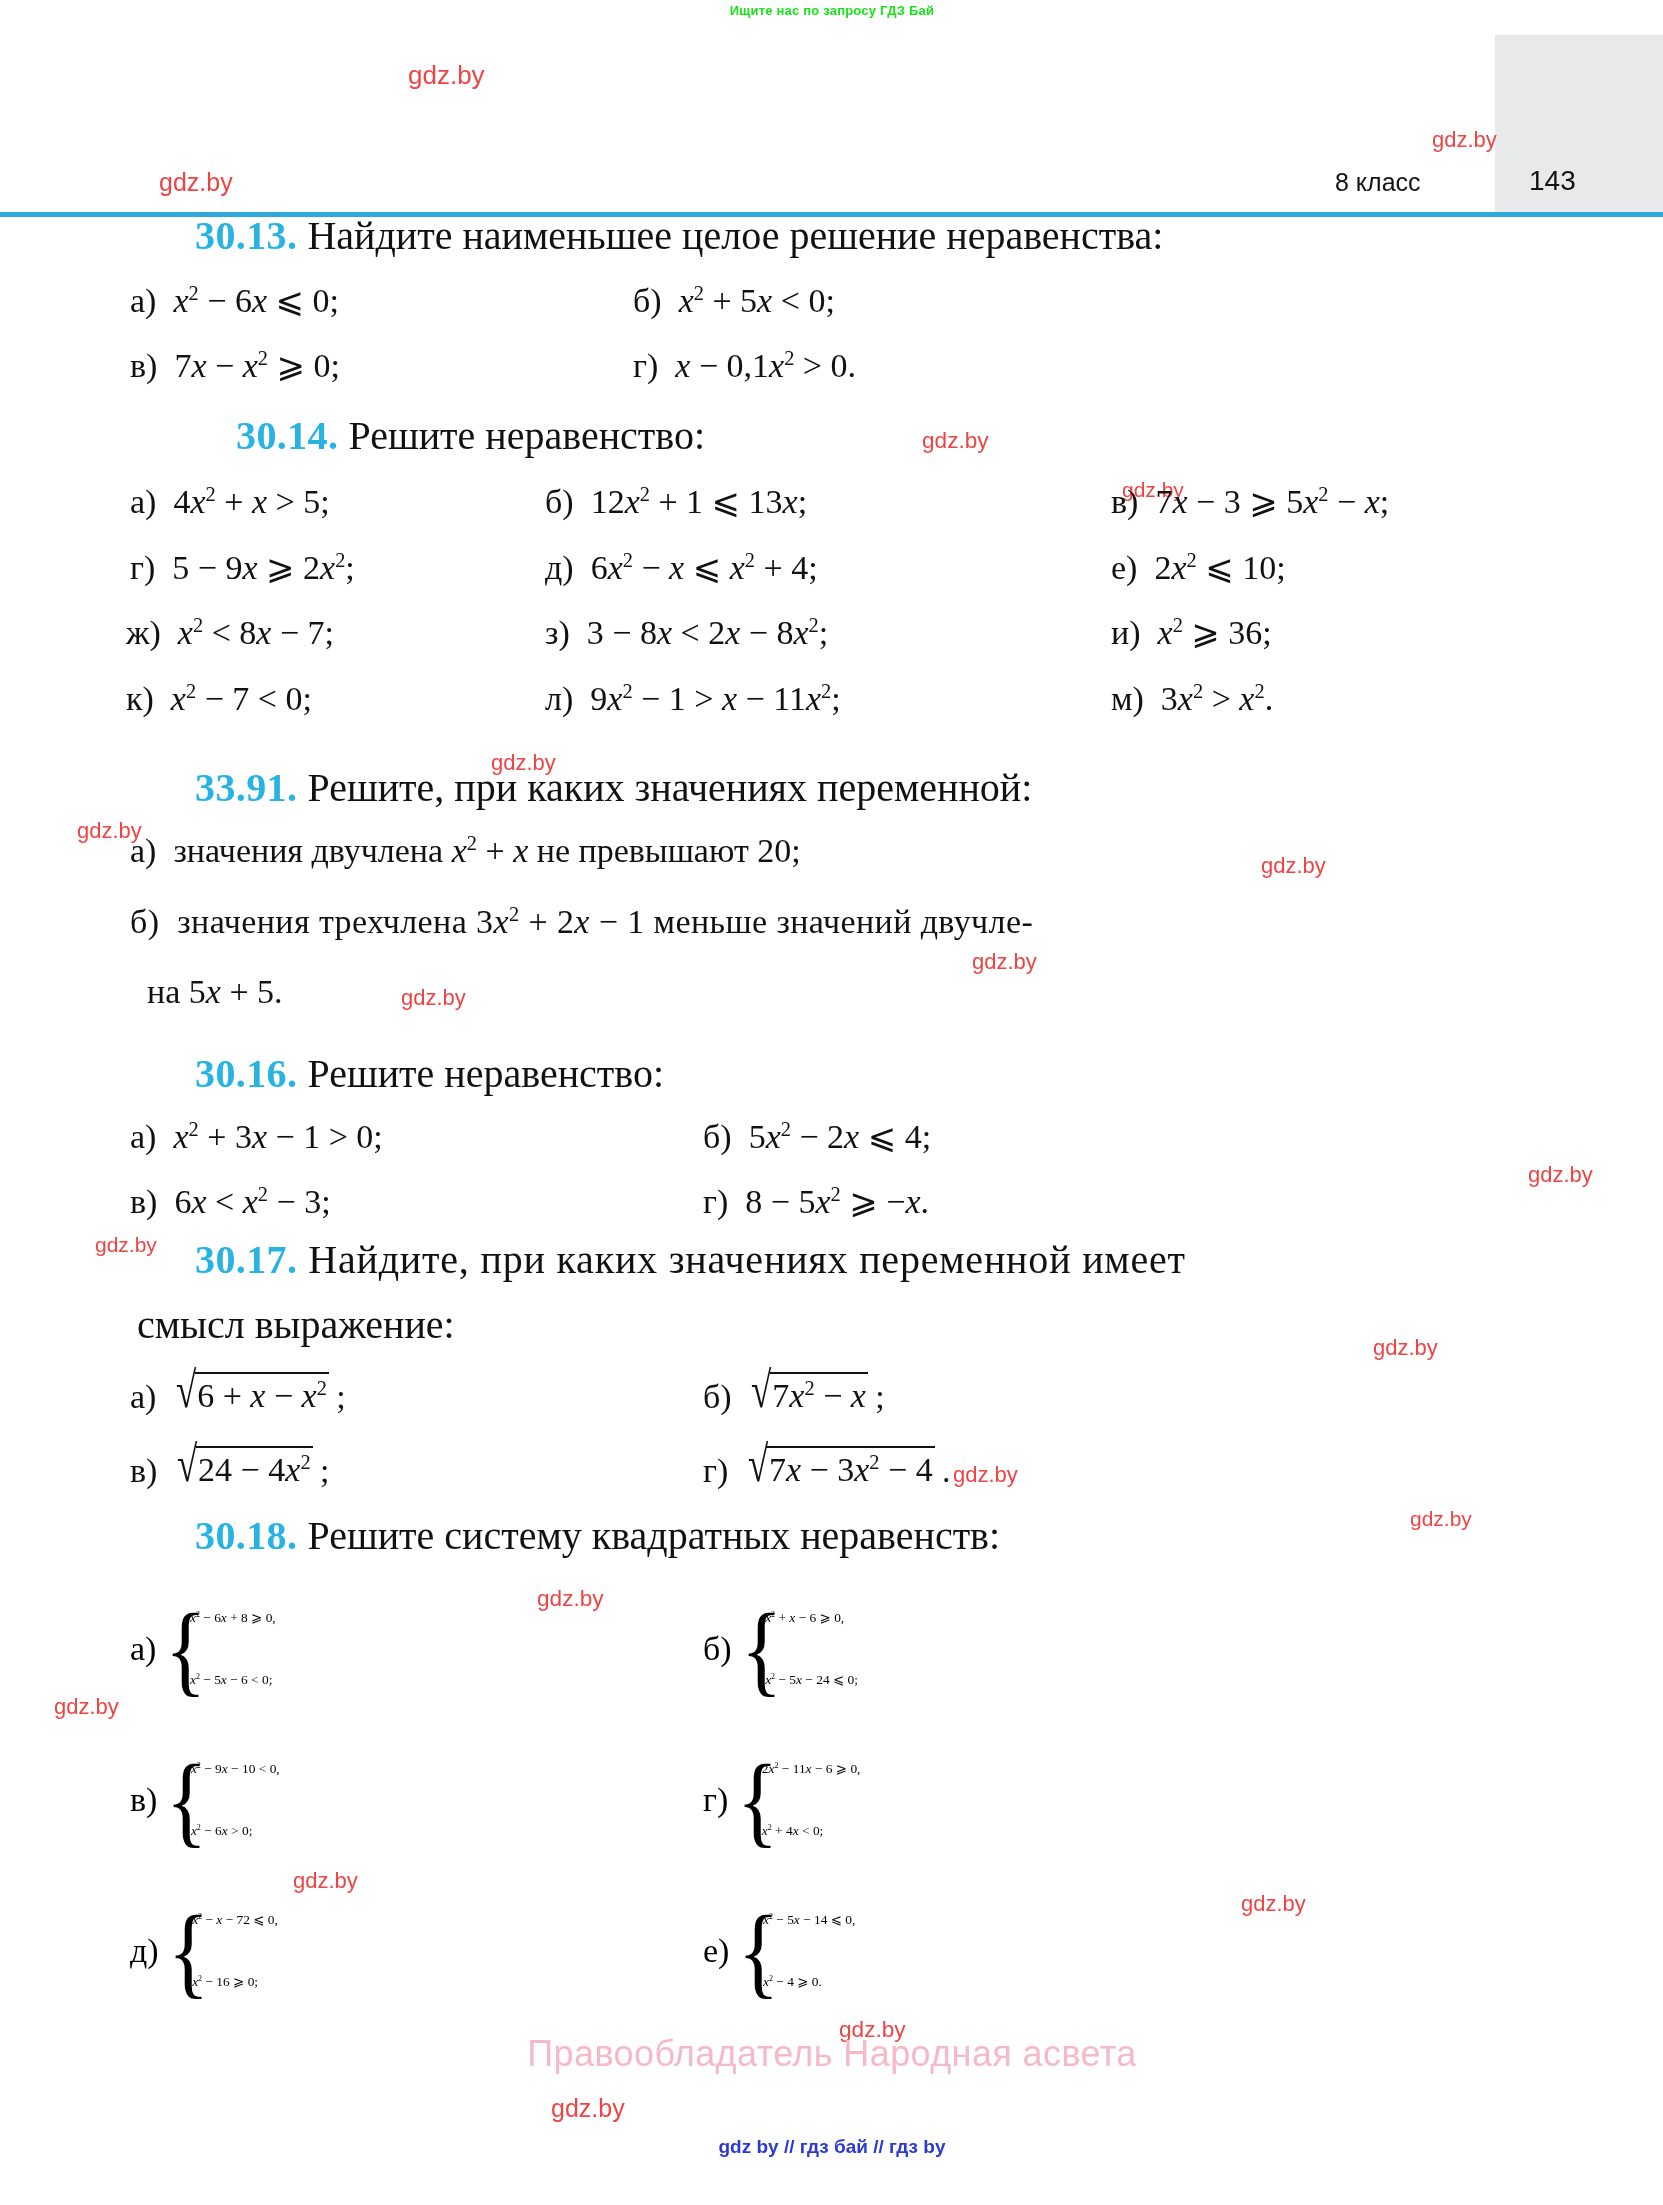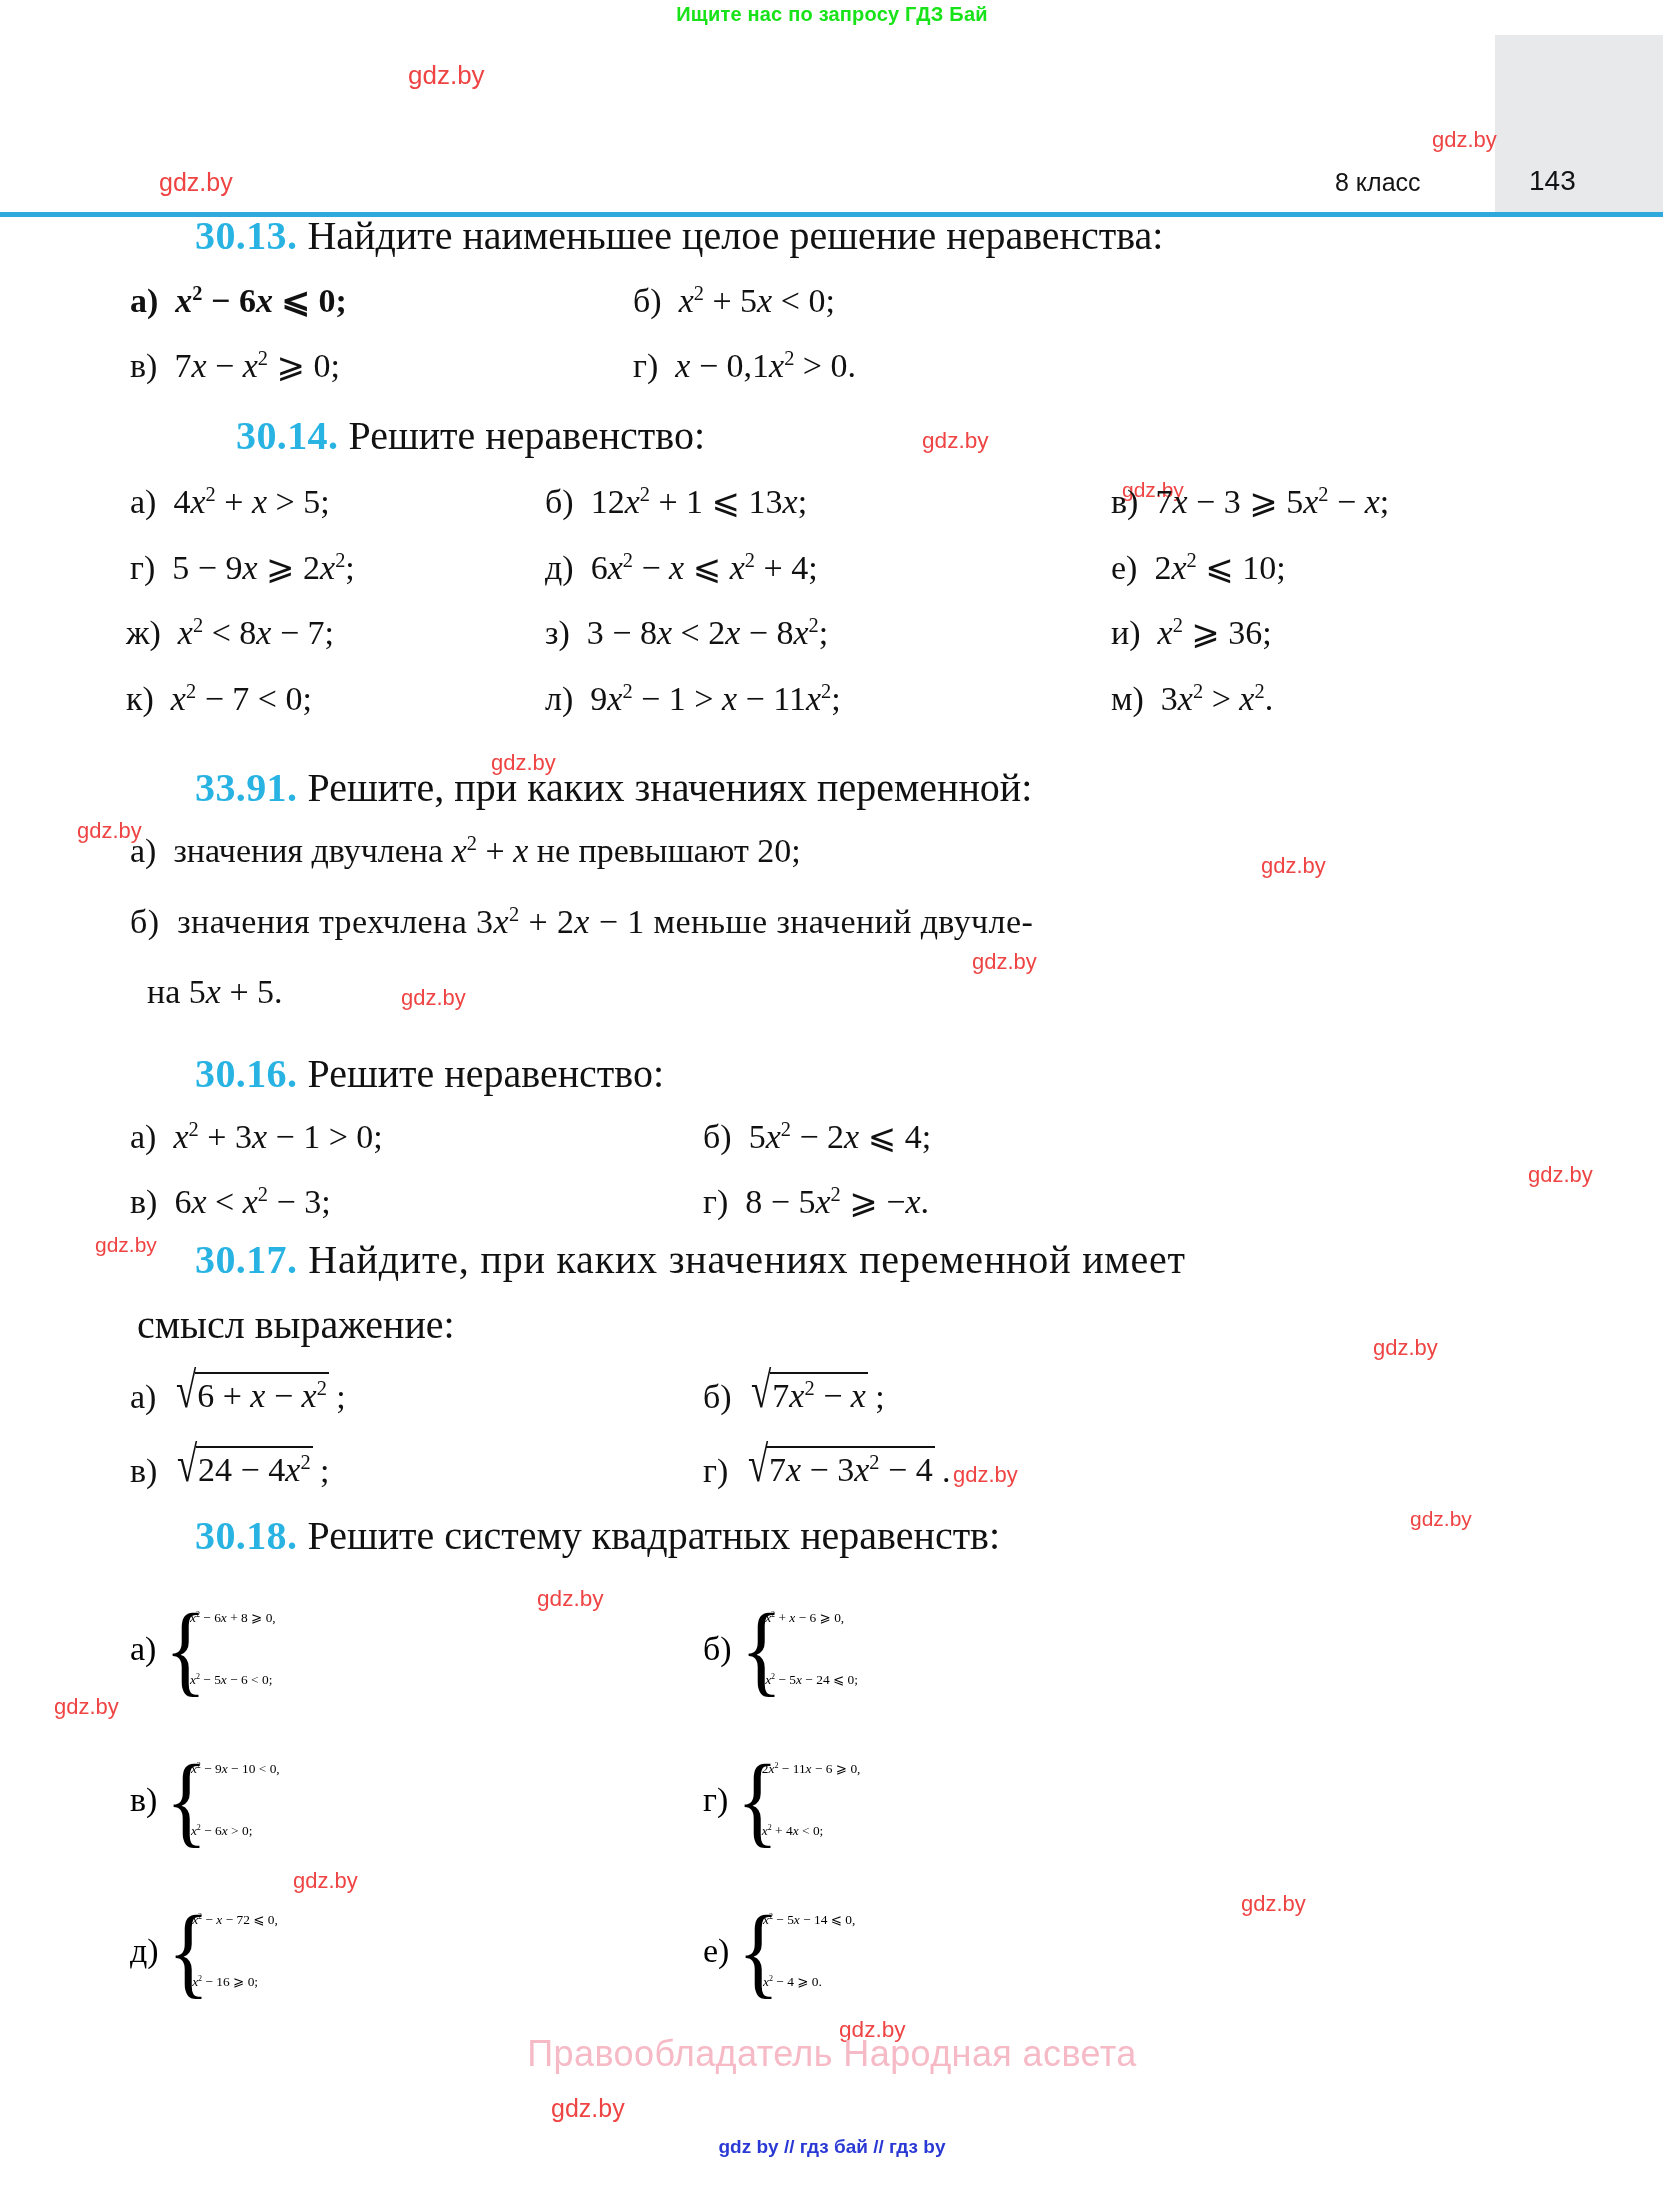--- a/index.html
+++ b/index.html
@@ -7,21 +7,21 @@
     width:1664px;height:2205px;
     background:#ffffff;
     font-family:"Liberation Serif","DejaVu Serif",serif;
     position:relative;
     overflow:hidden;
   }
   
   #promo-banner{
     position:absolute;top:3.4px;left:0;width:1664px;text-align:center;
     font-family:"Liberation Sans","DejaVu Sans",sans-serif;
-    font-size:20px;font-weight:700;color:#18e318;letter-spacing:0.2px;
+    font-size:13px;font-weight:700;color:#18e318;letter-spacing:0.2px;
   }
   #page-corner-box{
     position:absolute;left:1495px;top:35px;width:169px;height:179px;
     background:#e8e9ea;
   }
   #header-class{
     position:absolute;left:1335px;top:168px;
     font-family:"Liberation Sans","DejaVu Sans",sans-serif;
     font-size:25px;color:#131313;
   }
@@ -128,21 +128,21 @@
   </div>
 
 <div id="content">
 
   <div class="ex">
     <div class="ex-head" style="position:absolute;left:195px;top:-5px;">
       <span class="ex-num">30.13.</span>
       <span class="ex-title">Найдите наименьшее целое решение неравенства:</span>
     </div>
     <div class="row" style="position:absolute;top:64px;left:0;height:65px;">
-      <span class="item" style="left:130px;font-weight:bold;"><span class="lbl">а)</span>&nbsp; <i class="v">x</i><sup>2</sup> − 6<i class="v">x</i> ⩽ 0;</span>
+      <span class="item" style="left:130px;"><span class="lbl">а)</span>&nbsp; <i class="v">x</i><sup>2</sup> − 6<i class="v">x</i> ⩽ 0;</span>
       <span class="item" style="left:633px;"><span class="lbl">б)</span>&nbsp; <i class="v">x</i><sup>2</sup> + 5<i class="v">x</i> &lt; 0;</span>
     </div>
     <div class="row" style="position:absolute;top:129px;left:0;height:65px;">
       <span class="item" style="left:130px;"><span class="lbl">в)</span>&nbsp; 7<i class="v">x</i> − <i class="v">x</i><sup>2</sup> ⩾ 0;</span>
       <span class="item" style="left:633px;"><span class="lbl">г)</span>&nbsp; <i class="v">x</i> − 0,1<i class="v">x</i><sup>2</sup> &gt; 0.</span>
     </div>
   </div>
 
   <div class="ex" style="position:absolute;top:195px;left:0;width:1664px;">
     <div class="ex-head" style="position:absolute;left:195px;top:0;margin-left:41px;">

